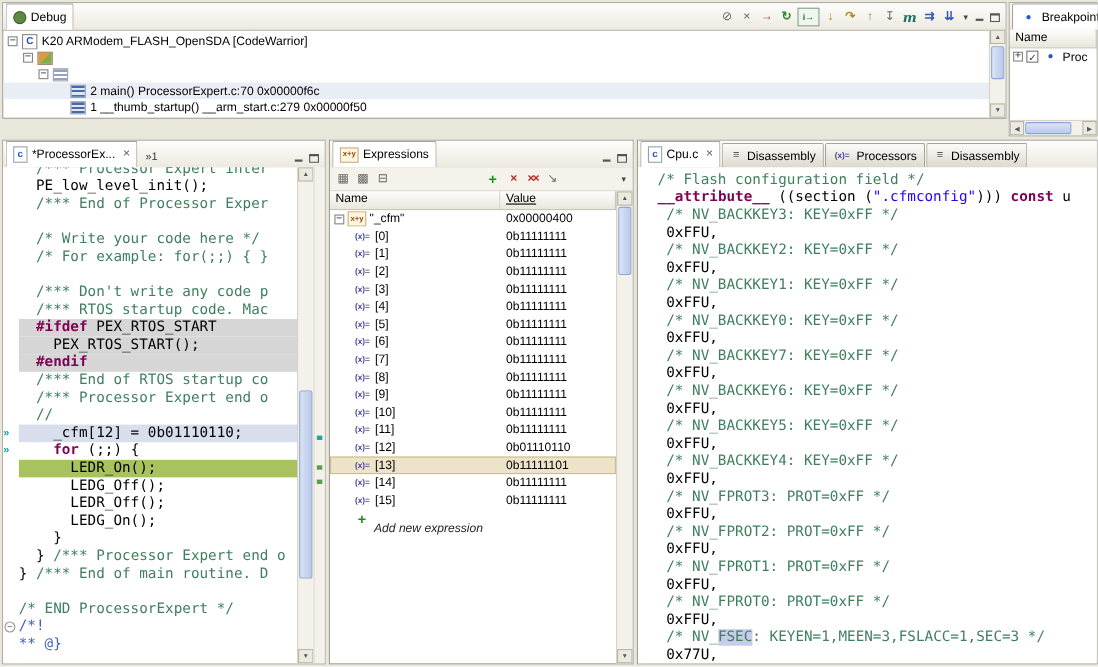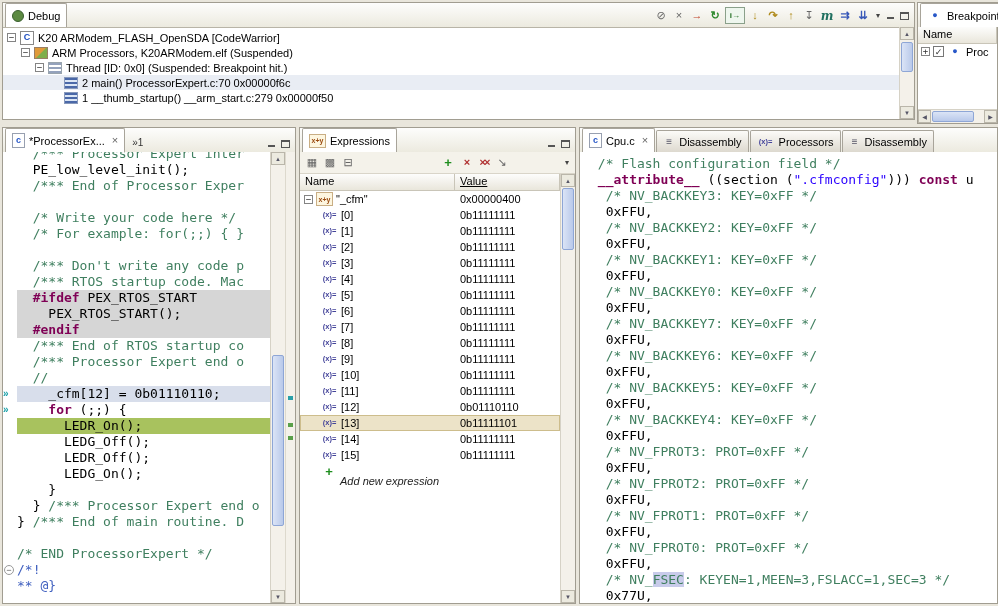--- a/index.html
+++ b/index.html
@@ -99,21 +99,21 @@
   .ename{width:155px;flex:none;display:flex;align-items:center;overflow:hidden;padding-left:4px;gap:3px;white-space:nowrap;box-sizing:border-box;}
   .evalue{flex:1;padding-left:5px;overflow:hidden;white-space:nowrap;}
   .espacer{width:14px;flex:none;}
   .add-label{font-style:italic;color:#222;margin-top:20px;}
 </style>
 </head>
 <body>
 
 <div class="app">
 
-  <section class="panel" style="left:2px;top:2px;width:913px;height:118px;">
+  <section class="panel" style="left:2px;top:2px;width:913px;height:106px;">
     <div class="tabstrip">
       <div class="tab sel">
         <span class="icon dbg-bug"></span>
         <span>Debug</span>
       </div>
       <div class="strip-right">
         <div id="debug-toolbar" class="tgroup">
             <span class="icon ic-gray">⊘</span>
             <span class="icon ic-gray">×</span>
             <span class="icon ic-red">→</span>
@@ -135,26 +135,24 @@
     <div class="debug-body">
       <div id="debug-tree">
           <div class="trow" style="padding-left: 4px;">
             <span class="expander">−</span>
             <span class="icon tico-c">C</span>
             <span>K20 ARModem_FLASH_OpenSDA [CodeWarrior]</span>
           </div>
           <div class="trow" style="padding-left: 18px;">
             <span class="expander">−</span>
             <span class="icon tico-proc"></span>
-            <span>ARM Processors, K20ARModem.elf (Suspended)</span>
           </div>
           <div class="trow" style="padding-left: 32px;">
             <span class="expander">−</span>
             <span class="icon tico-thread"></span>
-            <span>Thread [ID: 0x0] (Suspended: Breakpoint hit.)</span>
           </div>
           <div class="trow tsel" style="padding-left: 46px;">
             <span class="exp-spacer"></span>
             <span class="icon tico-frame"></span>
             <span>2 main() ProcessorExpert.c:70 0x00000f6c</span>
           </div>
           <div class="trow" style="padding-left: 46px;">
             <span class="exp-spacer"></span>
             <span class="icon tico-frame"></span>
             <span>1 __thumb_startup() __arm_start.c:279 0x00000f50</span>

